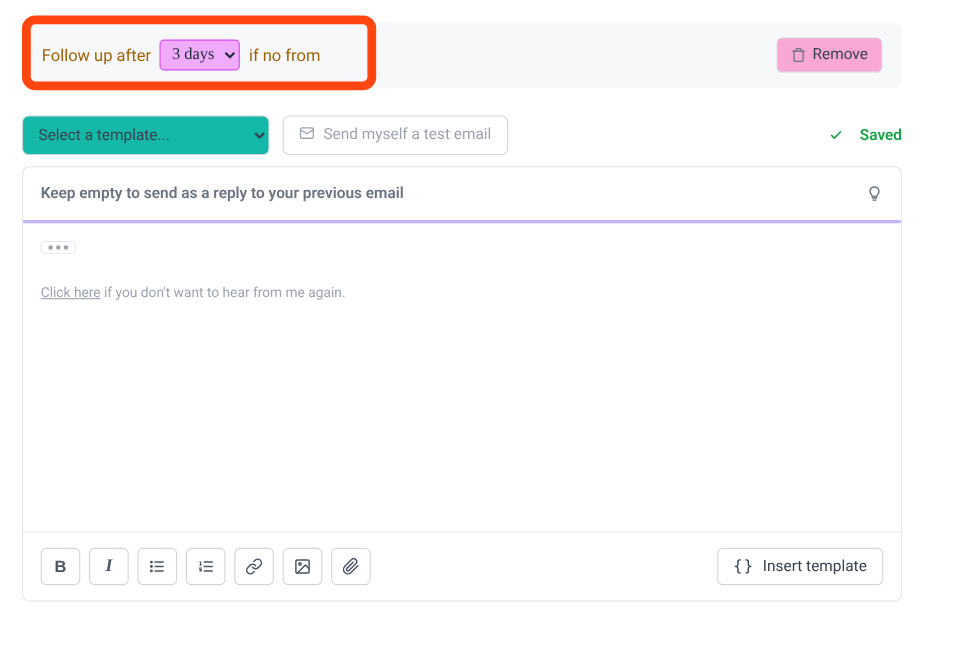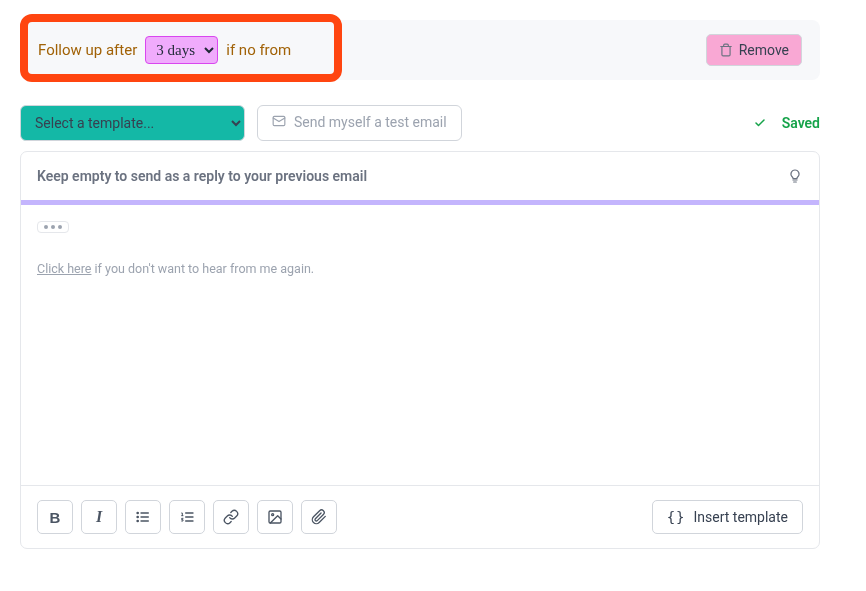--- a/index.html
+++ b/index.html
@@ -129,21 +129,21 @@
     .editor-box {
       border: 1px solid #e5e7eb;
       border-radius: 7px;
       overflow: hidden;
     }
     .subject-row {
       display: flex;
       align-items: center;
       justify-content: space-between;
       padding: 16px 16px;
-      border-bottom: 5px solid #c4b5fd;
+      border-bottom: 3px solid #c4b5fd;
     }
     .subject-input {
       flex: 1;
       border: none;
       font-size: 14px;
       font-weight: 600;
       color: #6b7280;
       font-family: inherit;
       outline: none;
     }

